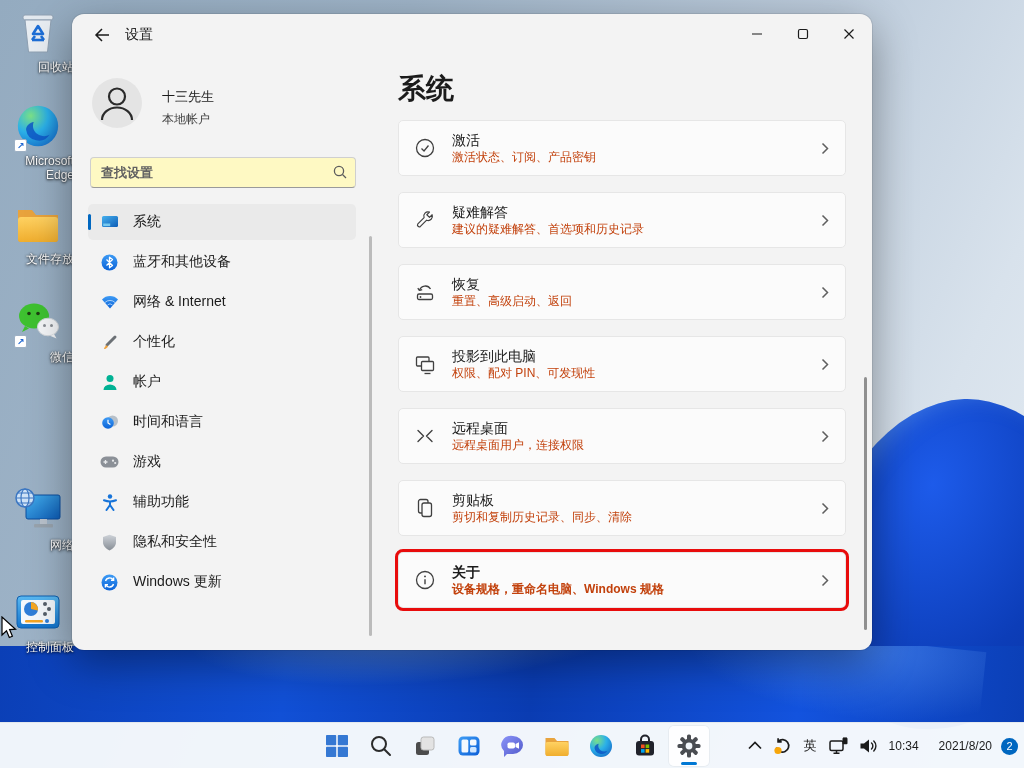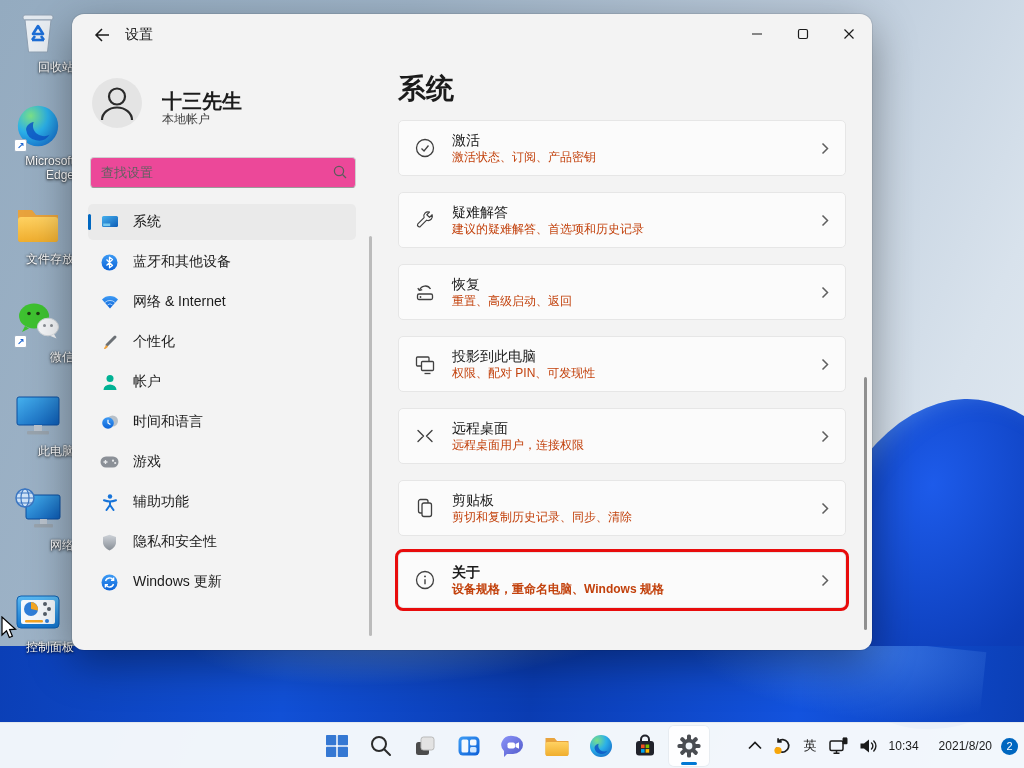--- a/index.html
+++ b/index.html
@@ -32,26 +32,26 @@
   .win { position:absolute; left:72px; top:14px; width:800px; height:636px; background:#f3f3f3;
     border-radius:12px; box-shadow:0 14px 44px rgba(0,0,0,.38), 0 0 0 1px rgba(0,0,0,.08); z-index:2; overflow:hidden; }
   .titlebar { position:absolute; left:0; top:0; right:0; height:40px; }
   .back-btn { position:absolute; left:14px; top:8px; width:32px; height:26px; border-radius:4px; display:flex; align-items:center; justify-content:center; }
   .tb-title { position:absolute; left:53px; top:12px; font-size:14px; }
   .cap { position:absolute; top:0; width:46px; height:40px; display:flex; align-items:center; justify-content:center; }
   .cap.min { right:92px; } .cap.max { right:46px; } .cap.cls { right:0; }
 
   .avatar { position:absolute; left:20px; top:64px; width:50px; height:50px; border-radius:50%; background:#e4e4e4;
     display:flex; align-items:center; justify-content:center; }
-  .uname { position:absolute; left:90px; top:74px; font-size:20px; font-weight:bold; }
+  .uname { position:absolute; left:90px; top:74px; font-size:13px; font-weight:normal; }
   .utype { position:absolute; left:90px; top:97px; font-size:12px; color:#3f3f3f; }
 
   .search { position:absolute; left:18px; top:143px; width:266px; height:31px; }
   .search input { width:100%; height:100%; border:1px solid #cfcfcf; border-bottom-color:#9a9a9a; border-radius:4px;
-    background:#ec4899; font-size:13px; padding:0 30px 0 10px; font-family:inherit; color:#1b1b1b; outline:none; }
+    background:#fef9c3; font-size:13px; padding:0 30px 0 10px; font-family:inherit; color:#1b1b1b; outline:none;font-weight:bold; }
   .search input::placeholder { color:#616161; }
   .search .mag { position:absolute; right:9px; top:8px; }
 
   .nav { position:absolute; left:16px; top:190px; width:268px; }
   .nav-item { position:relative; height:36px; margin-bottom:4px; border-radius:5px; display:flex; align-items:center; gap:14px; padding-left:12px; font-size:14px; }
   .nav-item.sel { background:#eaeaea; }
   .nav-item.sel:before { content:""; position:absolute; left:0; top:10px; width:3px; height:16px; border-radius:2px; background:#0067c0; }
   .nico { width:19px; height:18px; display:flex; align-items:center; justify-content:center; flex:none; }
   .side-scroll { position:absolute; left:297px; top:222px; width:3px; height:400px; background:#a8a8a8; opacity:.75; border-radius:2px; }
 
@@ -177,32 +177,20 @@
             <path d="M39 33 l2.5 4.5 -6-2.5 z" fill="#f4f6f8"></path>
             <circle cx="29.5" cy="24.5" r="1.5" fill="#8b9096"></circle>
             <circle cx="36.5" cy="24.5" r="1.5" fill="#8b9096"></circle>
           </svg>
     </span>
         <span class="badge-sc">↗</span>
       </div>
     <div class="lbl">微信</div>
   </div>
 
-  <div class="dicon" style="top:394px">
-    <div class="ibox">
-        <span>
-      <svg width="48" height="44" viewBox="0 0 48 44">
-            <rect x="3" y="3" width="42" height="28" rx="2" fill="url(#gScr)" stroke="#0d4f9e"></rect>
-            <rect x="20" y="31" width="8" height="6" fill="#b9c2cc"></rect>
-            <rect x="13" y="37" width="22" height="3.5" rx="1" fill="#98a3ad"></rect>
-          </svg>
-    </span>
-      </div>
-    <div class="lbl">此电脑</div>
-  </div>
 
   <div class="dicon" style="top:488px">
     <div class="ibox">
         <span>
       <svg width="48" height="46" viewBox="0 0 48 46">
             <rect x="12" y="8" width="34" height="24" rx="2" fill="url(#gScr)" stroke="#0d4f9e"></rect>
             <rect x="26" y="32" width="7" height="5" fill="#b9c2cc"></rect>
             <rect x="20" y="37" width="19" height="3.5" rx="1" fill="#98a3ad"></rect>
             <circle cx="11" cy="11" r="9" fill="#cfe3f7" stroke="#3c77c2" stroke-width="1.5"></circle>
             <ellipse cx="11" cy="11" rx="4" ry="9" fill="none" stroke="#3c77c2" stroke-width="1.2"></ellipse>

